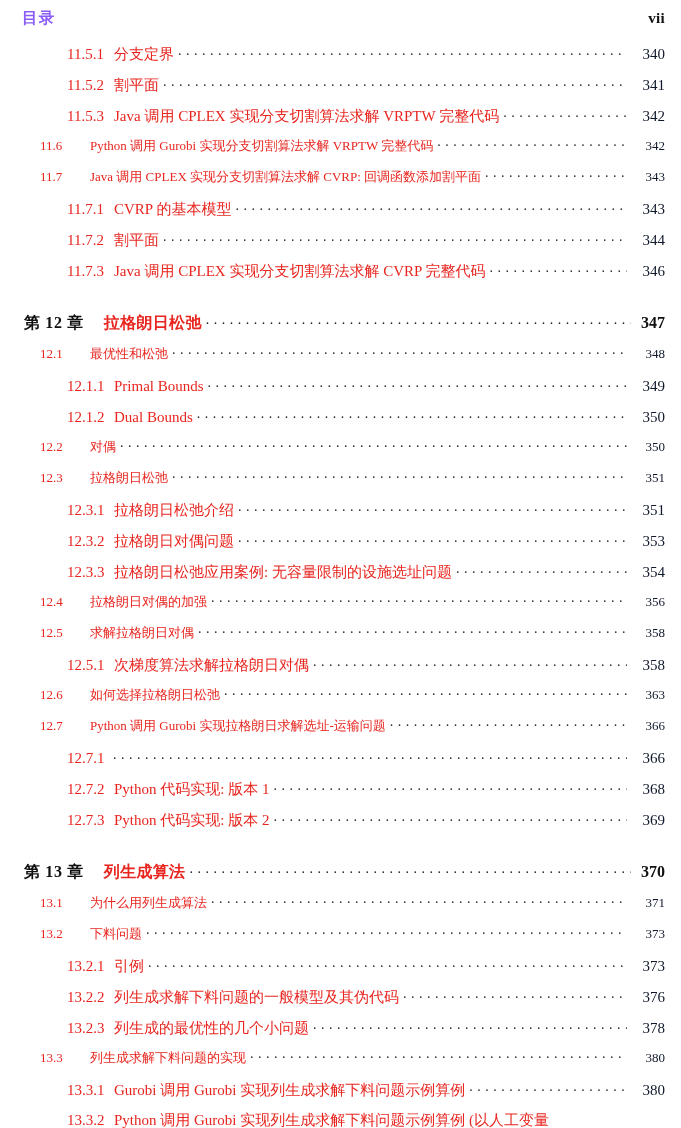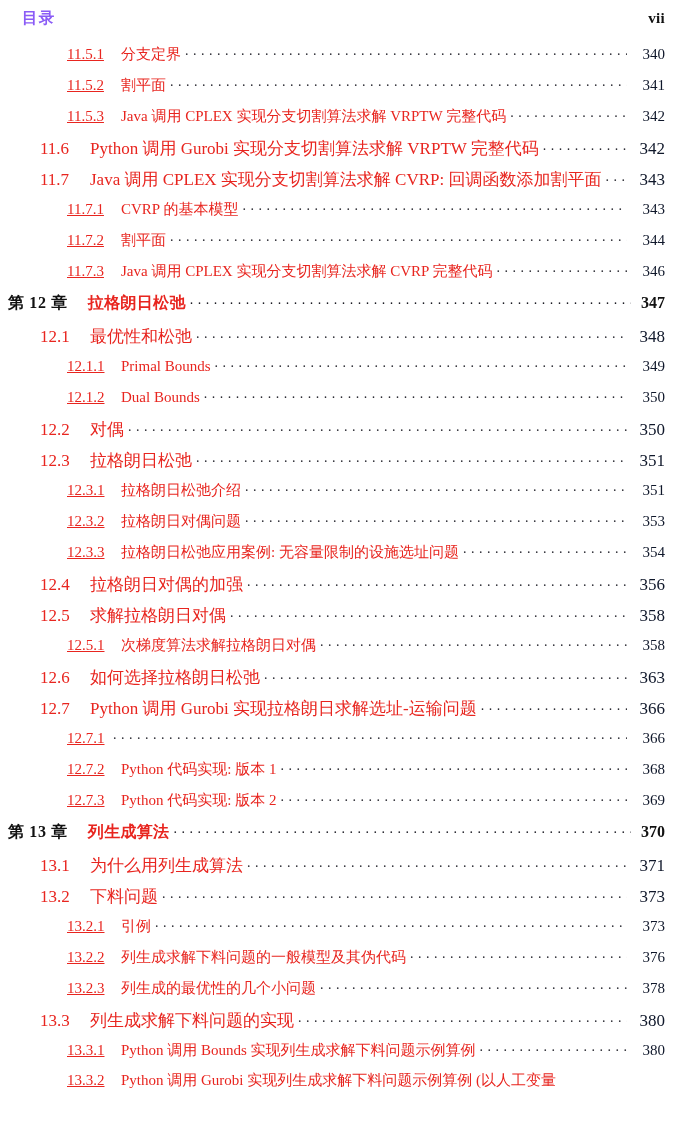--- a/index.html
+++ b/index.html
@@ -93,24 +93,25 @@
   }
   .folio {
     flex: 0 0 auto;
     text-align: right;
     min-width: 34px;
     color: #0f172a;
   }
 
   
   .lvl-chapter {
-    padding-left: 8px;
+    padding-left: 24px;
     font-size: 16px;
     font-weight: bold;
     height: 33px;
+    margin-top: 20px;
   }
   .lvl-chapter .num {
     color: #111111;
     letter-spacing: 0.04em;
   }
   .lvl-chapter .title {
     color: #e8251f;
     margin-left: 20px;
     letter-spacing: 0.02em;
   }
@@ -120,31 +121,31 @@
   }
   .lvl-chapter .leader { margin: 0 0 0 4px; }
   .lvl-chapter .leader::before {
     font-weight: normal;
     color: #1a1a22;
   }
 
   
   .lvl-section {
     padding-left: 40px;
-    font-size: 17px;
+    font-size: 13px;
   }
   .lvl-section .num { min-width: 30px; }
 
   
   .lvl-sub {
     padding-left: 67px;
     font-size: 15px;
   }
-  .lvl-sub .num { min-width: 42px; text-decoration: underline; }
-  .lvl-sub .title { margin-left: 12px; }
+  .lvl-sub .num { min-width: 42px; }
+  .lvl-sub .title { margin-left: 5px; }
 
   
   .toc-entry.wrap {
     display: block;
     height: 62px;
     white-space: normal;
   }
   .toc-entry.wrap .line-1,
   .toc-entry.wrap .line-2 {
     display: flex;
@@ -350,21 +351,21 @@
         <span class="folio">378</span>
       </div>
       <div class="toc-entry lvl-section">
         <span class="num">13.3</span>
         <span class="title">列生成求解下料问题的实现</span>
         <span class="leader"></span>
         <span class="folio">380</span>
       </div>
       <div class="toc-entry lvl-sub">
         <span class="num">13.3.1</span>
-        <span class="title">Python 调用 Bounds 实现列生成求解下料问题示例算例</span>
+        <span class="title">Gurobi 调用 Gurobi 实现列生成求解下料问题示例算例</span>
         <span class="leader"></span>
         <span class="folio">380</span>
       </div>
       <div class="toc-entry lvl-sub wrap">
         <div class="line-1">
           <span class="num">13.3.2</span>
           <span class="title">Python 调用 Gurobi 实现列生成求解下料问题示例算例 (以人工变量</span>
         </div>
       </div>
     </div>

